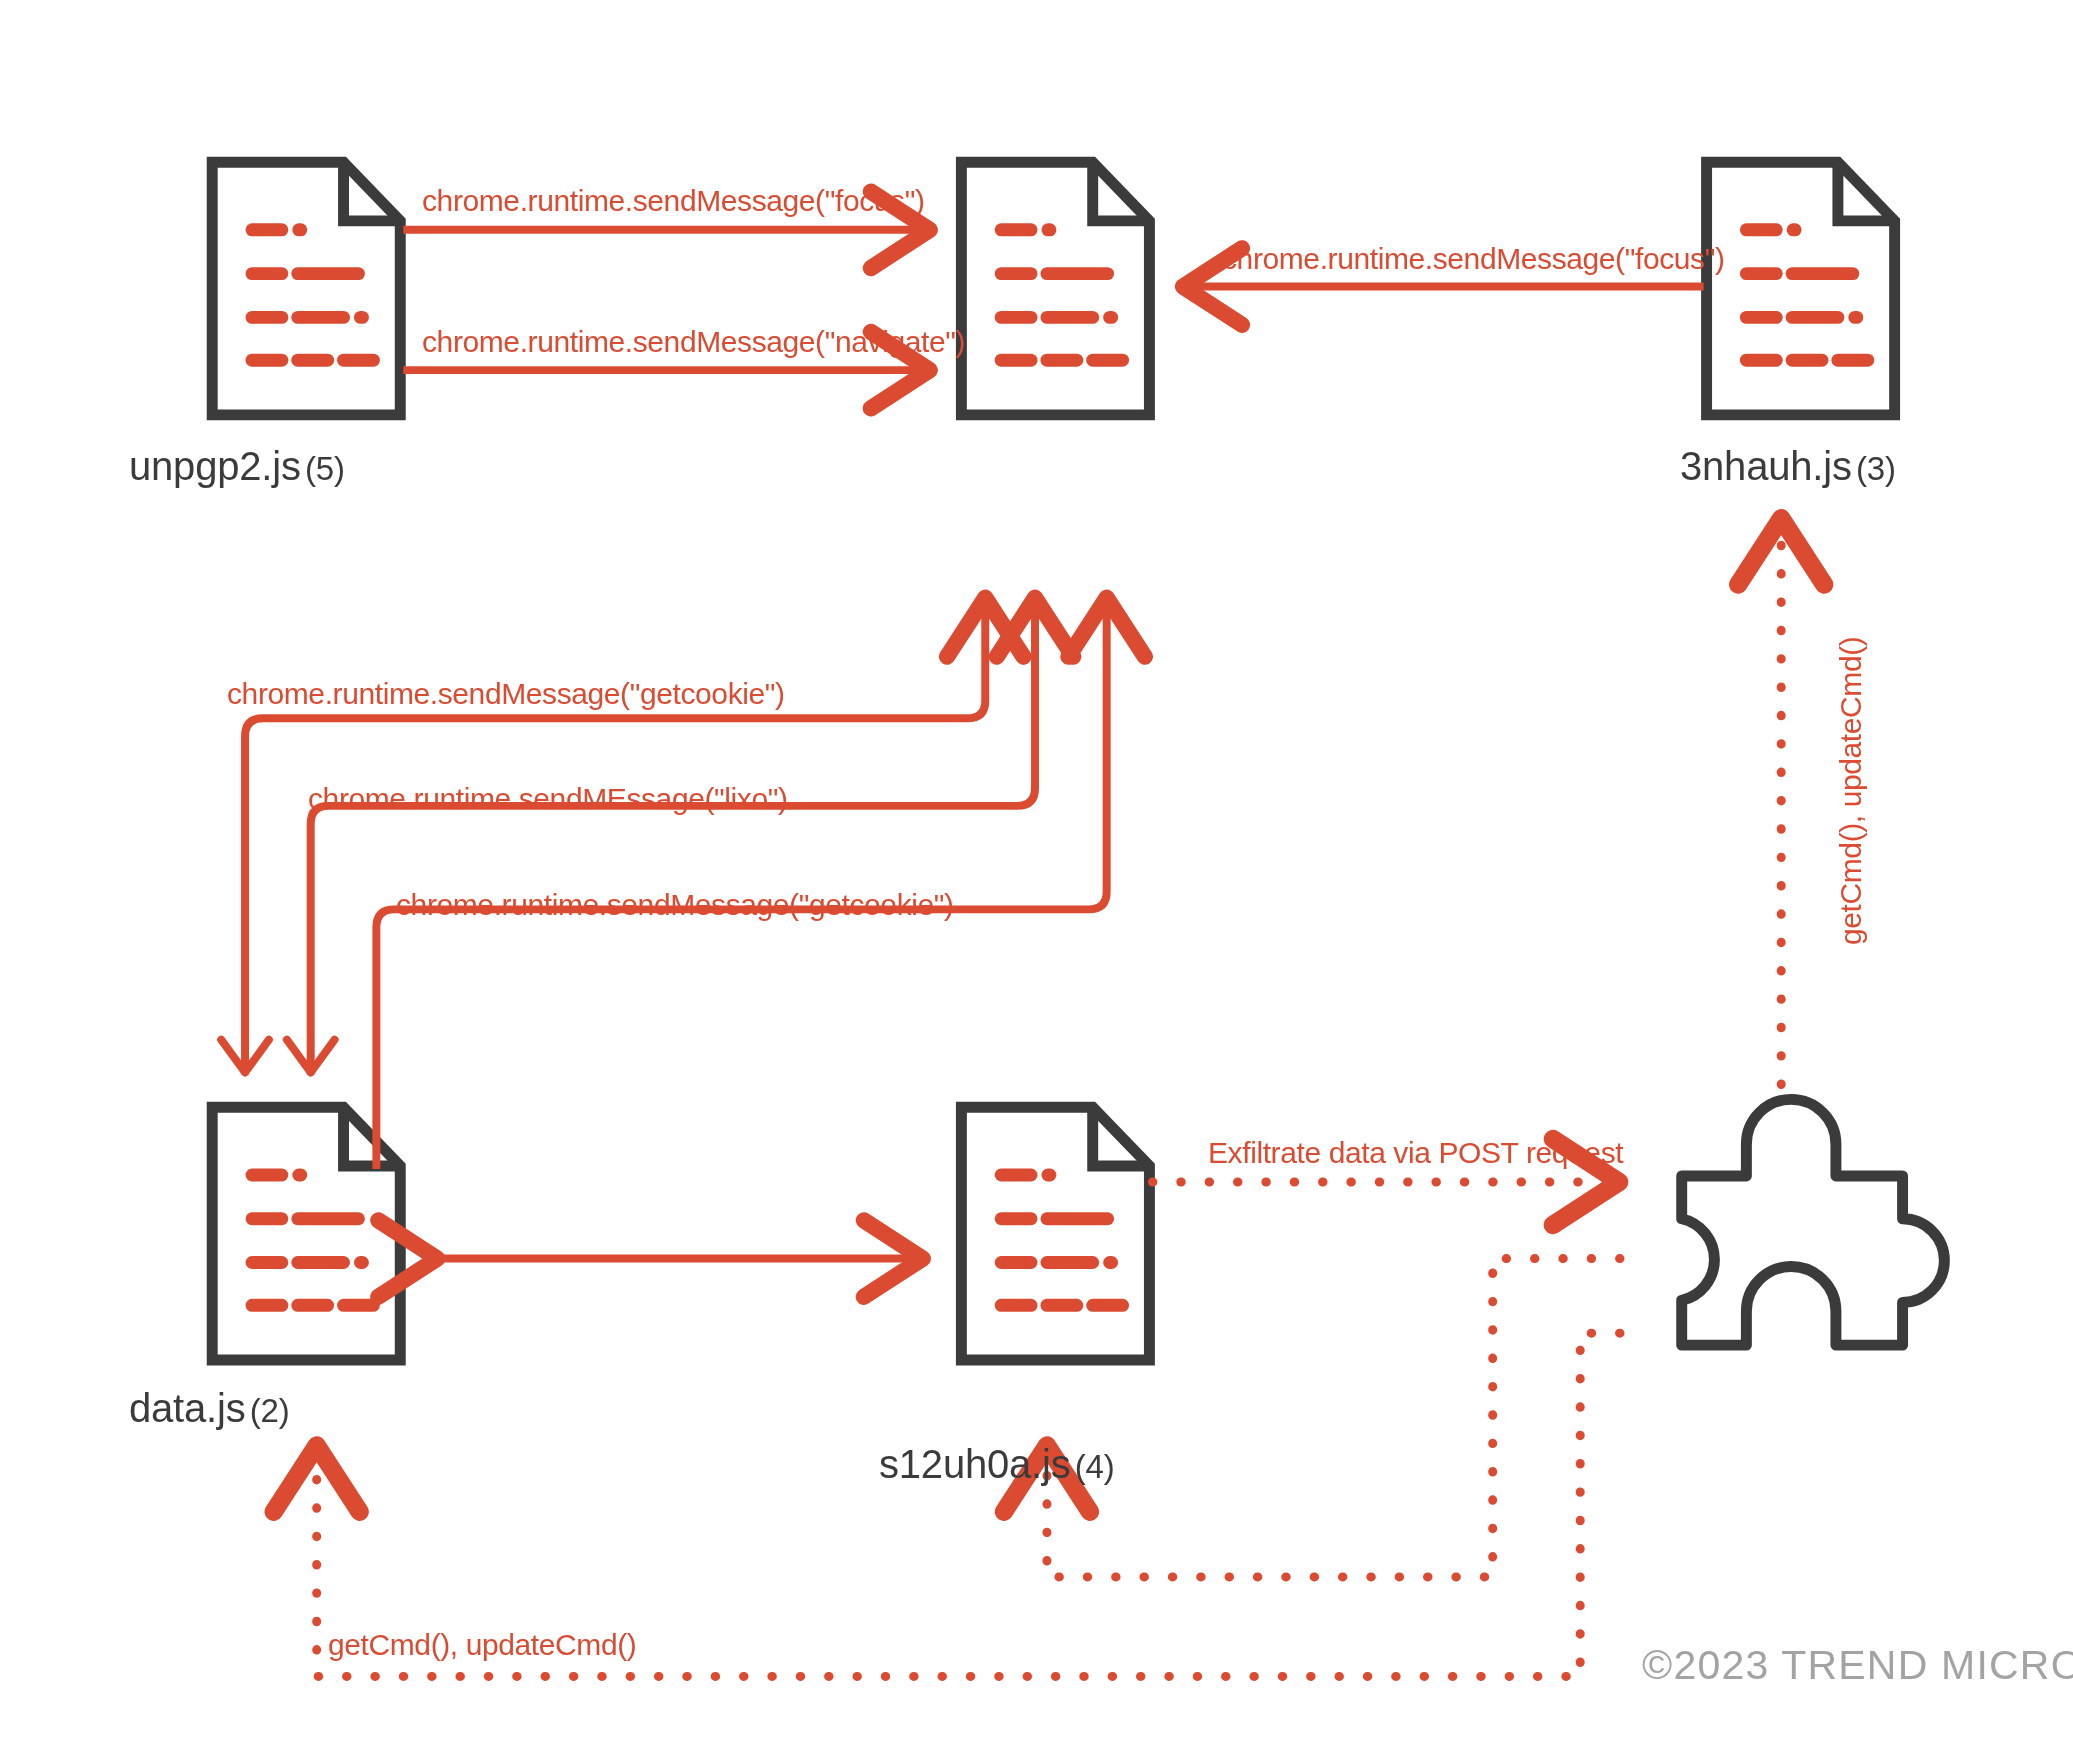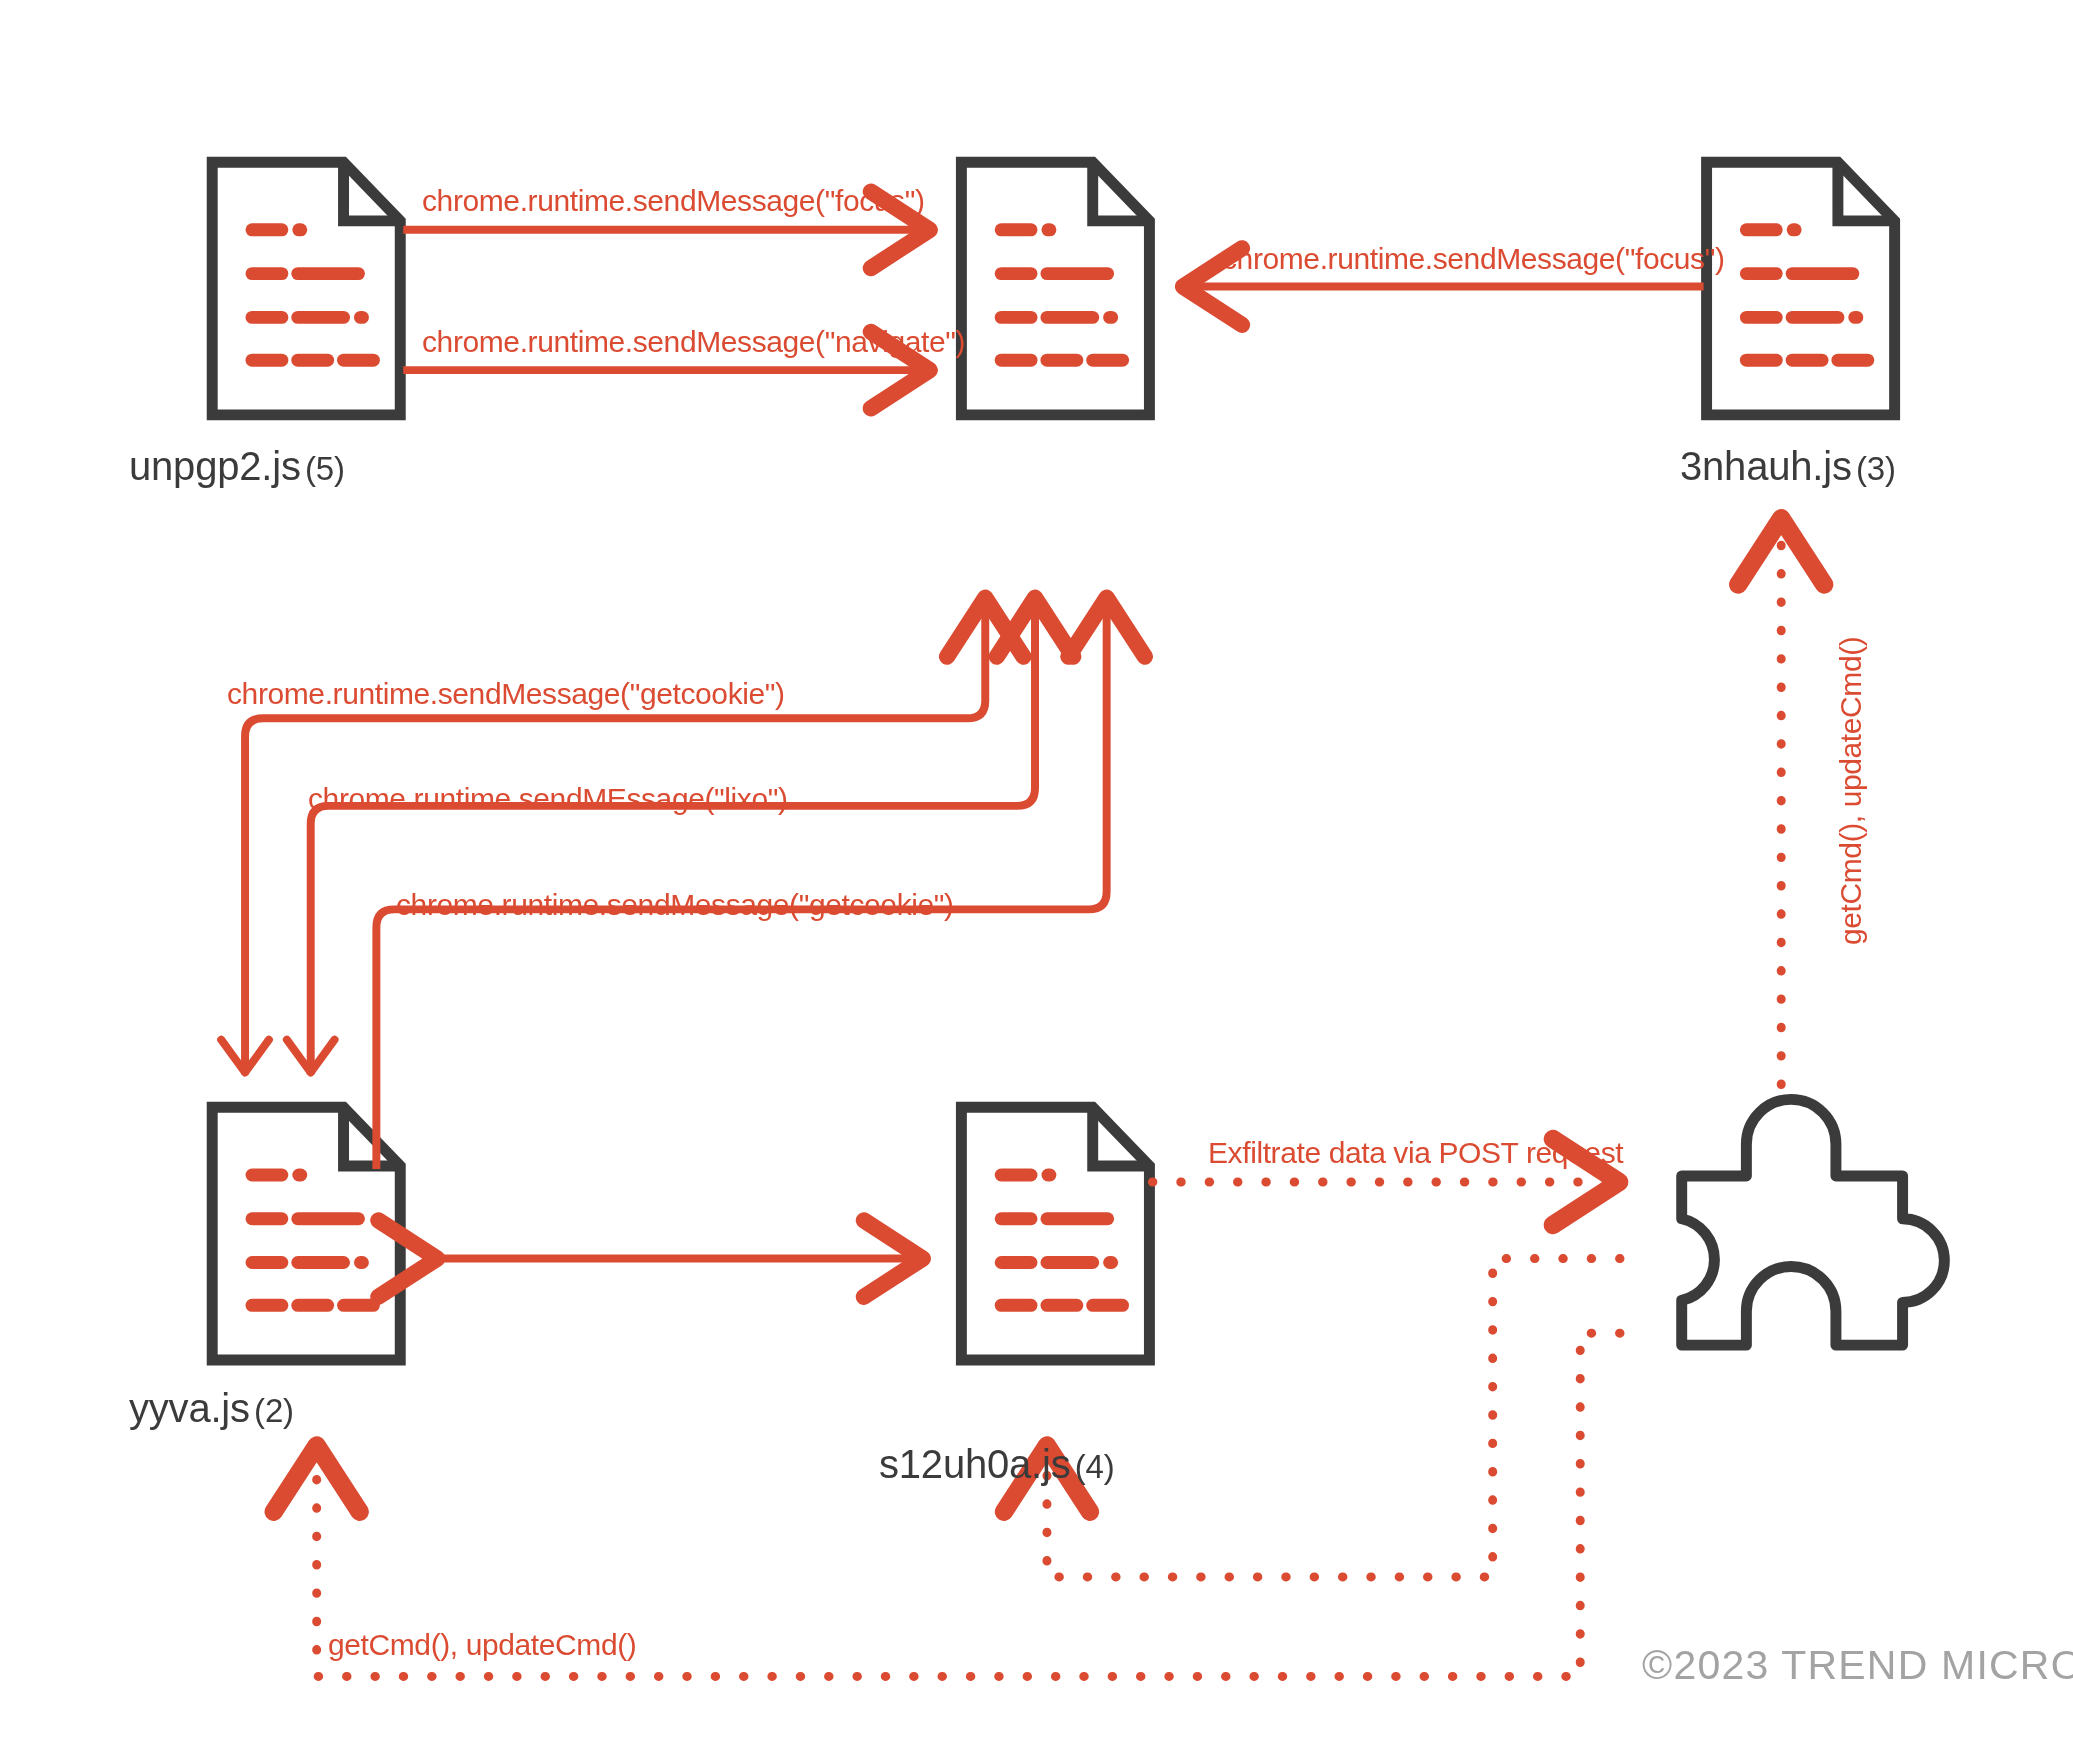--- a/index.html
+++ b/index.html
@@ -194,21 +194,21 @@
     <span class="idx">(5)</span>
   </div>
 
 
   <div class="node-label" style="left:1680px; top:443px; width:353px;">
     <span class="nm">3nhauh.js</span>
     <span class="idx">(3)</span>
   </div>
 
   <div class="node-label" style="left:129px; top:1385px; width:353px;">
-    <span class="nm">yyva.js</span>
+    <span class="nm">data.js</span>
     <span class="idx">(2)</span>
   </div>
 
   <div class="node-label" style="left:879px; top:1441px; width:353px;">
     <span class="nm">s12uh0a.js</span>
     <span class="idx">(4)</span>
   </div>
 
 
   <div class="edge-label" style="left:422px; top:181px;">chrome.runtime.sendMessage("focus")</div>

